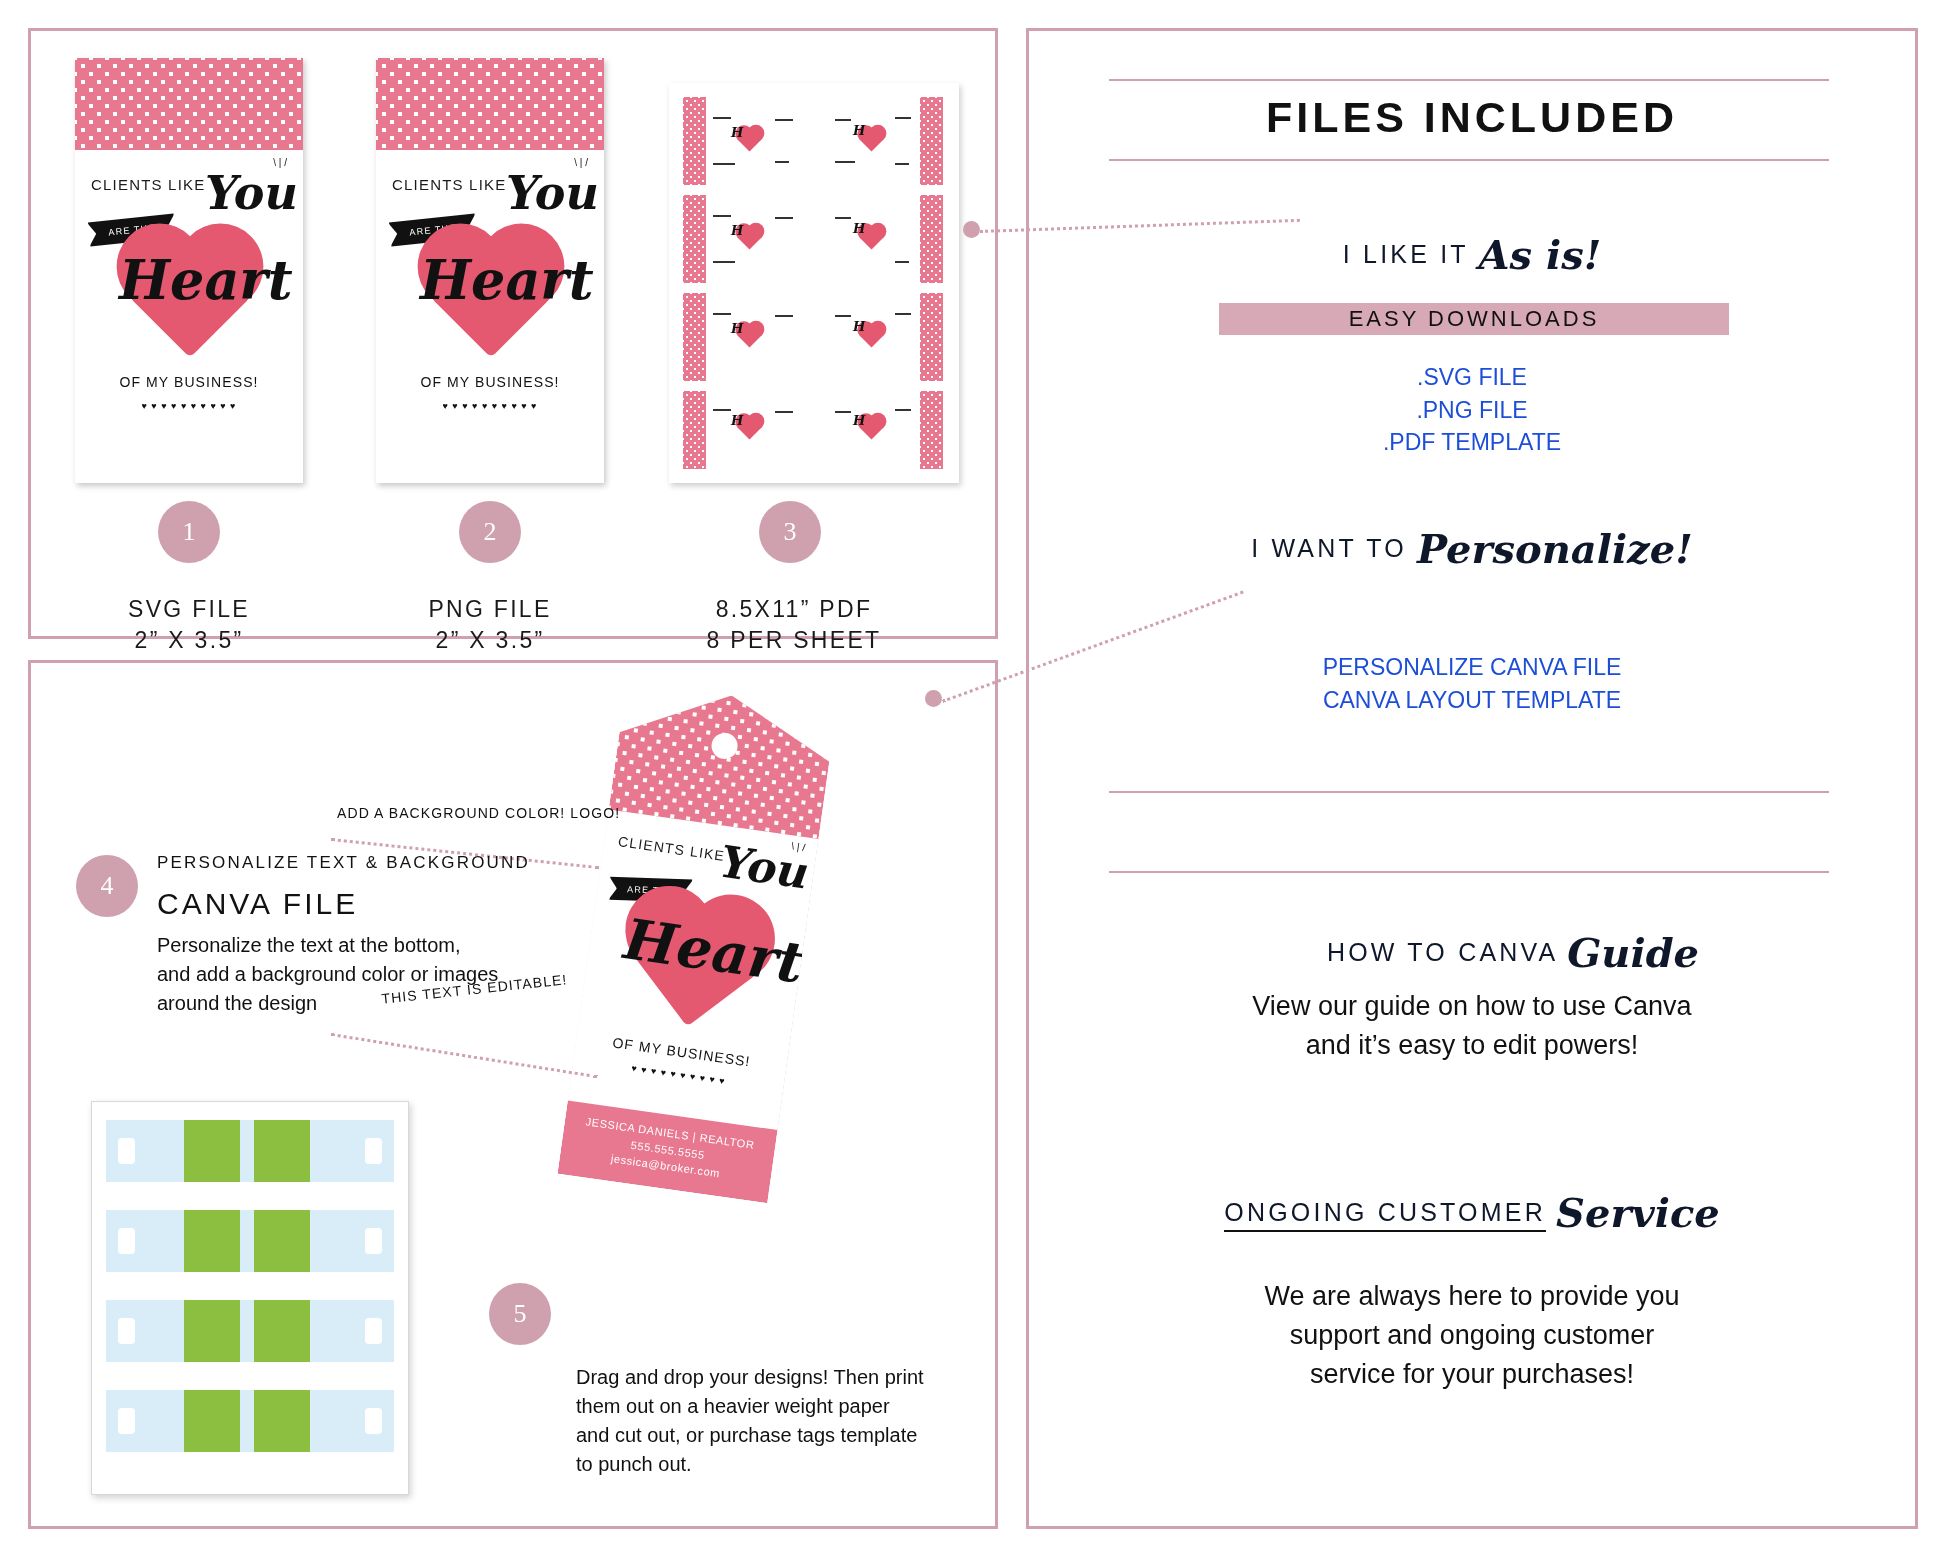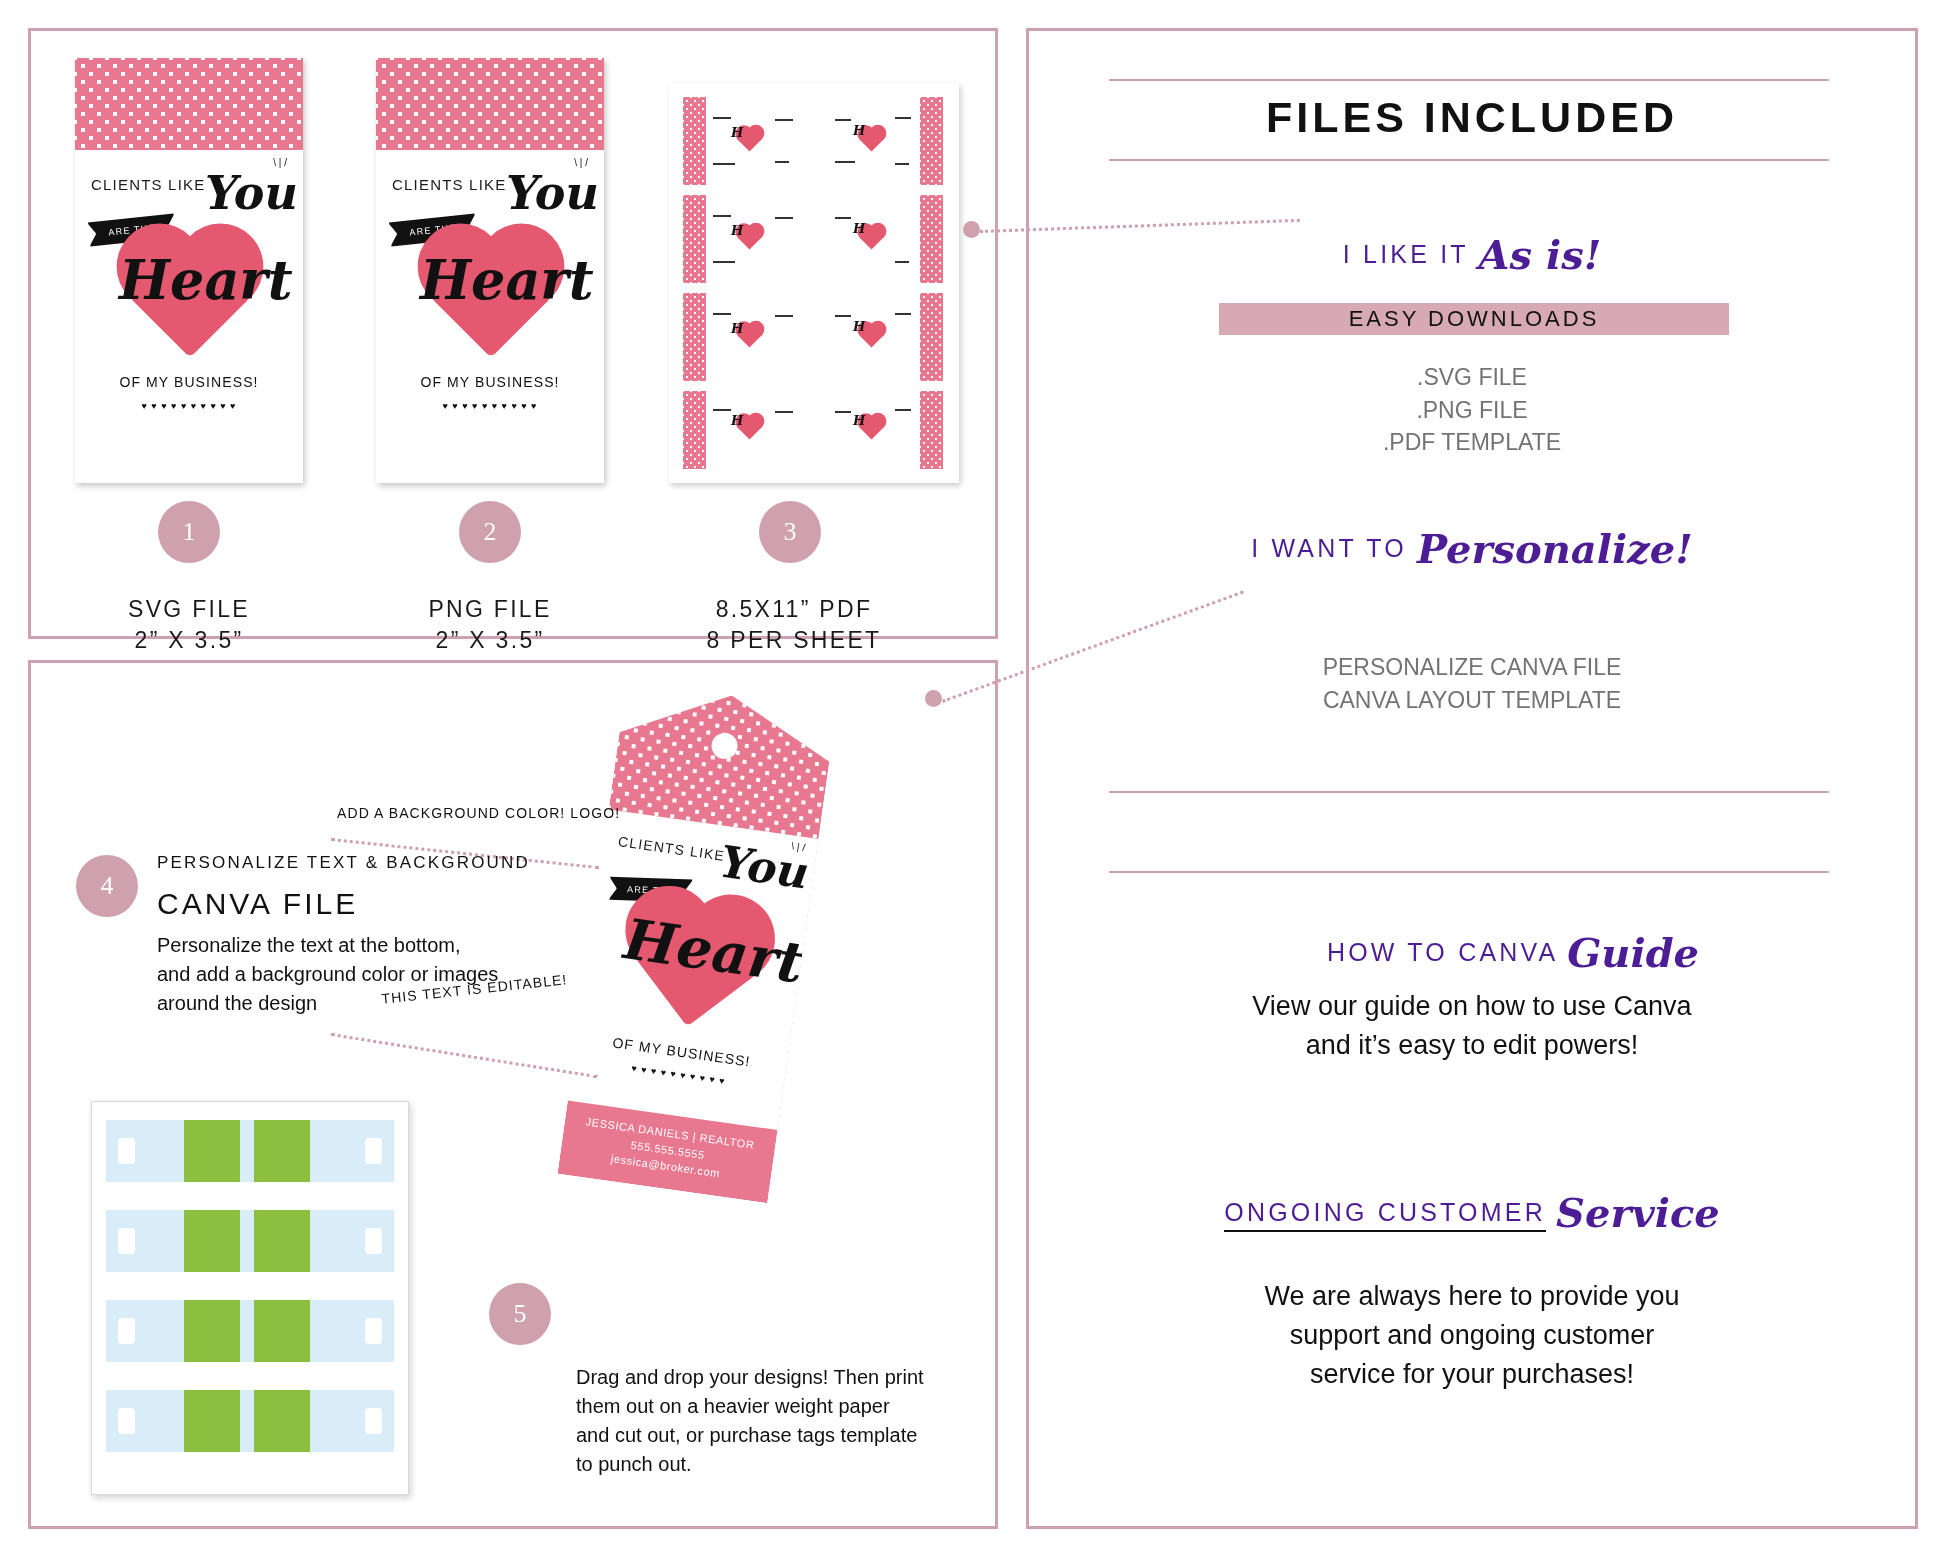--- a/index.html
+++ b/index.html
@@ -168,21 +168,21 @@
     font-weight: 700;
     letter-spacing: 4px;
     color: #111;
   }
   .line-head {
     position: absolute;
     width: 100%;
     text-align: center;
     font-size: 25px;
     letter-spacing: 3.2px;
-    color: #4c1d95;
+    color: #0f172a;
   }
   .script-accent {
     font-family: "DejaVu Serif", serif;
     font-style: italic;
     font-weight: 700;
     letter-spacing: 0;
     font-size: 40px;
     vertical-align: -6px;
   }
   .pill {
@@ -194,21 +194,21 @@
     display: flex;
     align-items: center;
     justify-content: center;
   }
   .list-lines {
     position: absolute;
     width: 100%;
     text-align: center;
     font-size: 23px;
     line-height: 1.42;
-    color: #737373;
+    color: #1d4ed8;
   }
   .body-copy {
     position: absolute;
     width: 100%;
     text-align: center;
     font-size: 27px;
     line-height: 1.45;
     color: #111;
   }
 

